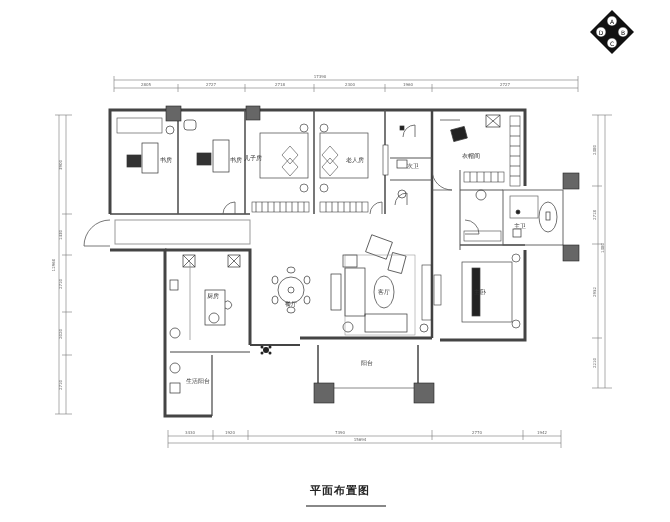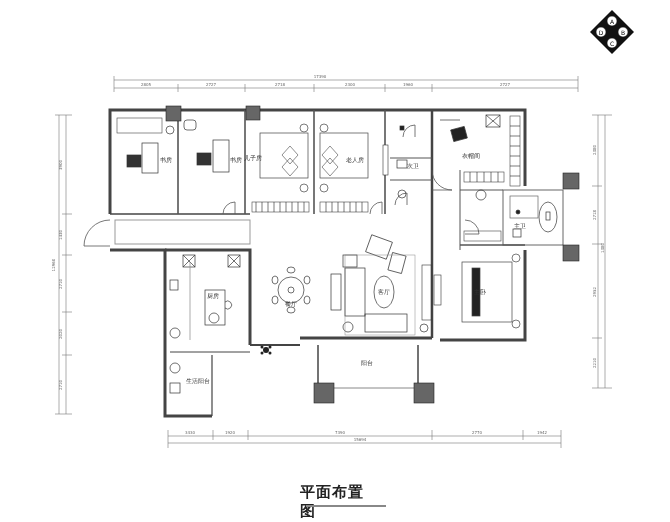--- a/index.html
+++ b/index.html
@@ -1,20 +1,20 @@
 <!DOCTYPE html>
 <html><head>
 <meta charset="utf-8">
 <style>
   html, body { margin:0; padding:0; background:#ffffff; }
   body { width:670px; height:522px; position:relative; overflow:hidden; font-family:"DejaVu Sans", sans-serif; }
   svg { position:absolute; left:0; top:0; }
   .lbl { font-size:6px; fill:#333; font-family:"DejaVu Sans", sans-serif; }
   .dim { font-size:4px; fill:#666; font-family:"DejaVu Sans", sans-serif; }
-  .title { position:absolute; left:300px; top:483px; width:70px; text-align:left; font-size:15px; color:#222; font-weight:bold; letter-spacing:1px; }
+  .title { position:absolute; left:300px; top:483px; width:70px; text-align:right; font-size:11px; color:#222; font-weight:bold; letter-spacing:1px; }
   .title-line { position:absolute; left:306px; top:505px; width:80px; height:1.5px; background:#888; }
 </style>
 </head>
 <body>
 
 <svg width="670" height="522" viewBox="0 0 670 522">
 
   <g>
     <polygon points="612,10 634,32 612,54 590,32" fill="#111"></polygon>
     <circle cx="612" cy="21" r="5" fill="#fff" stroke="#111" stroke-width="0.6"></circle>

